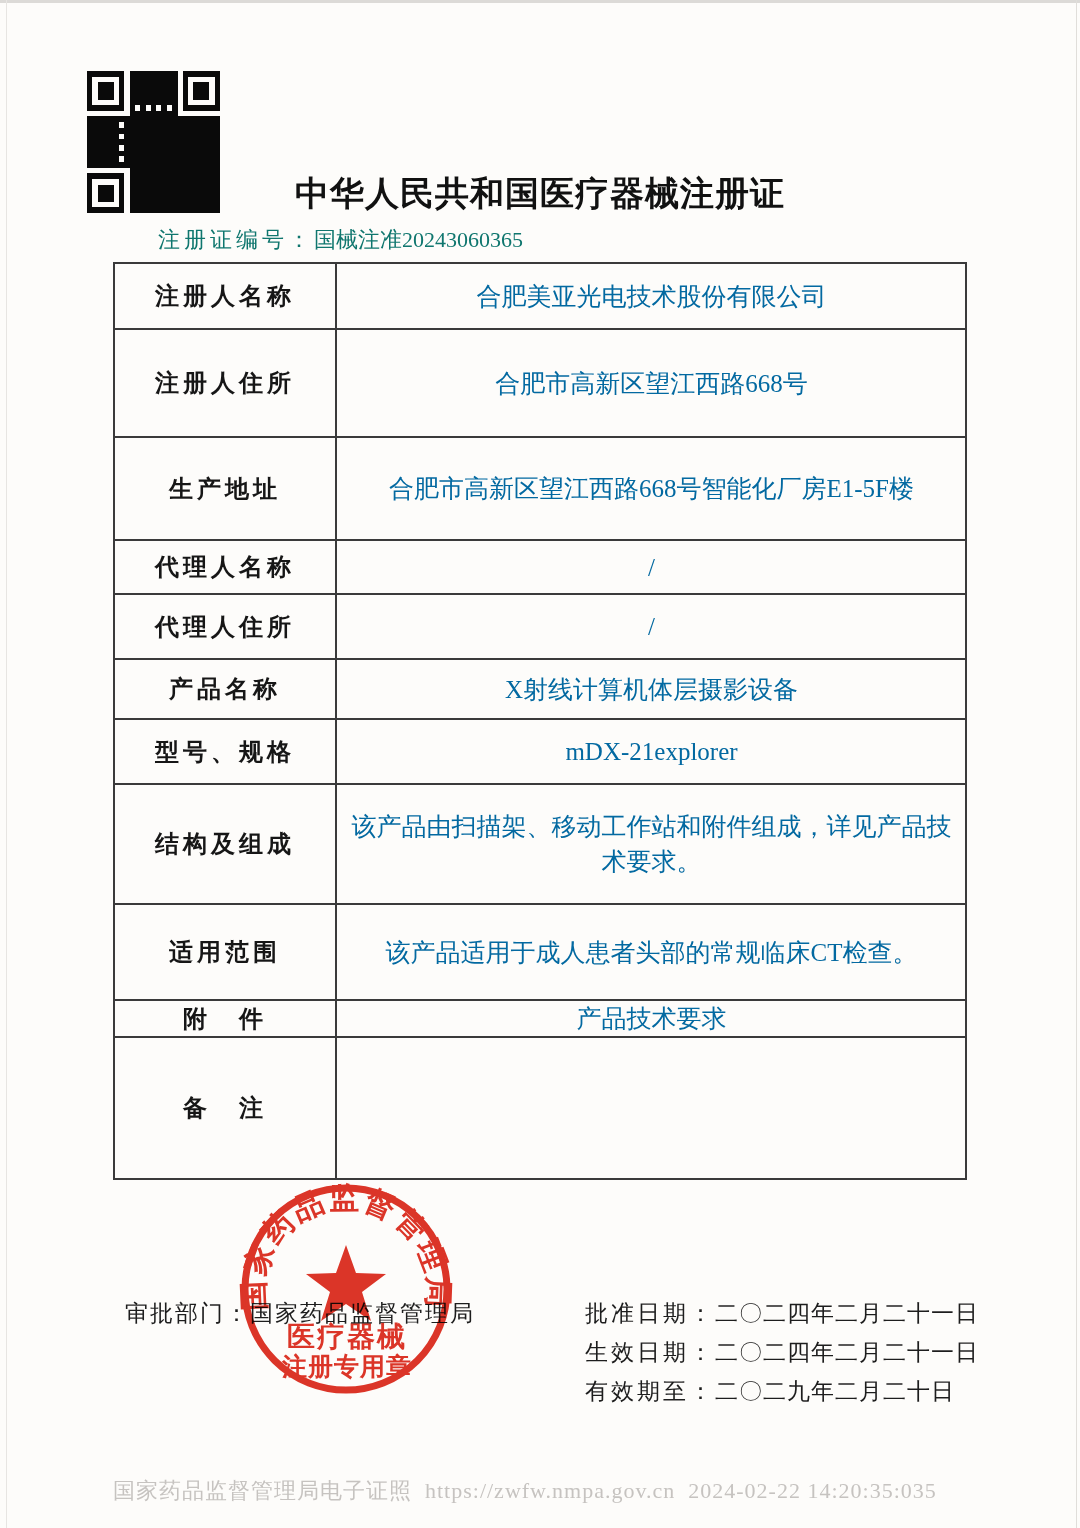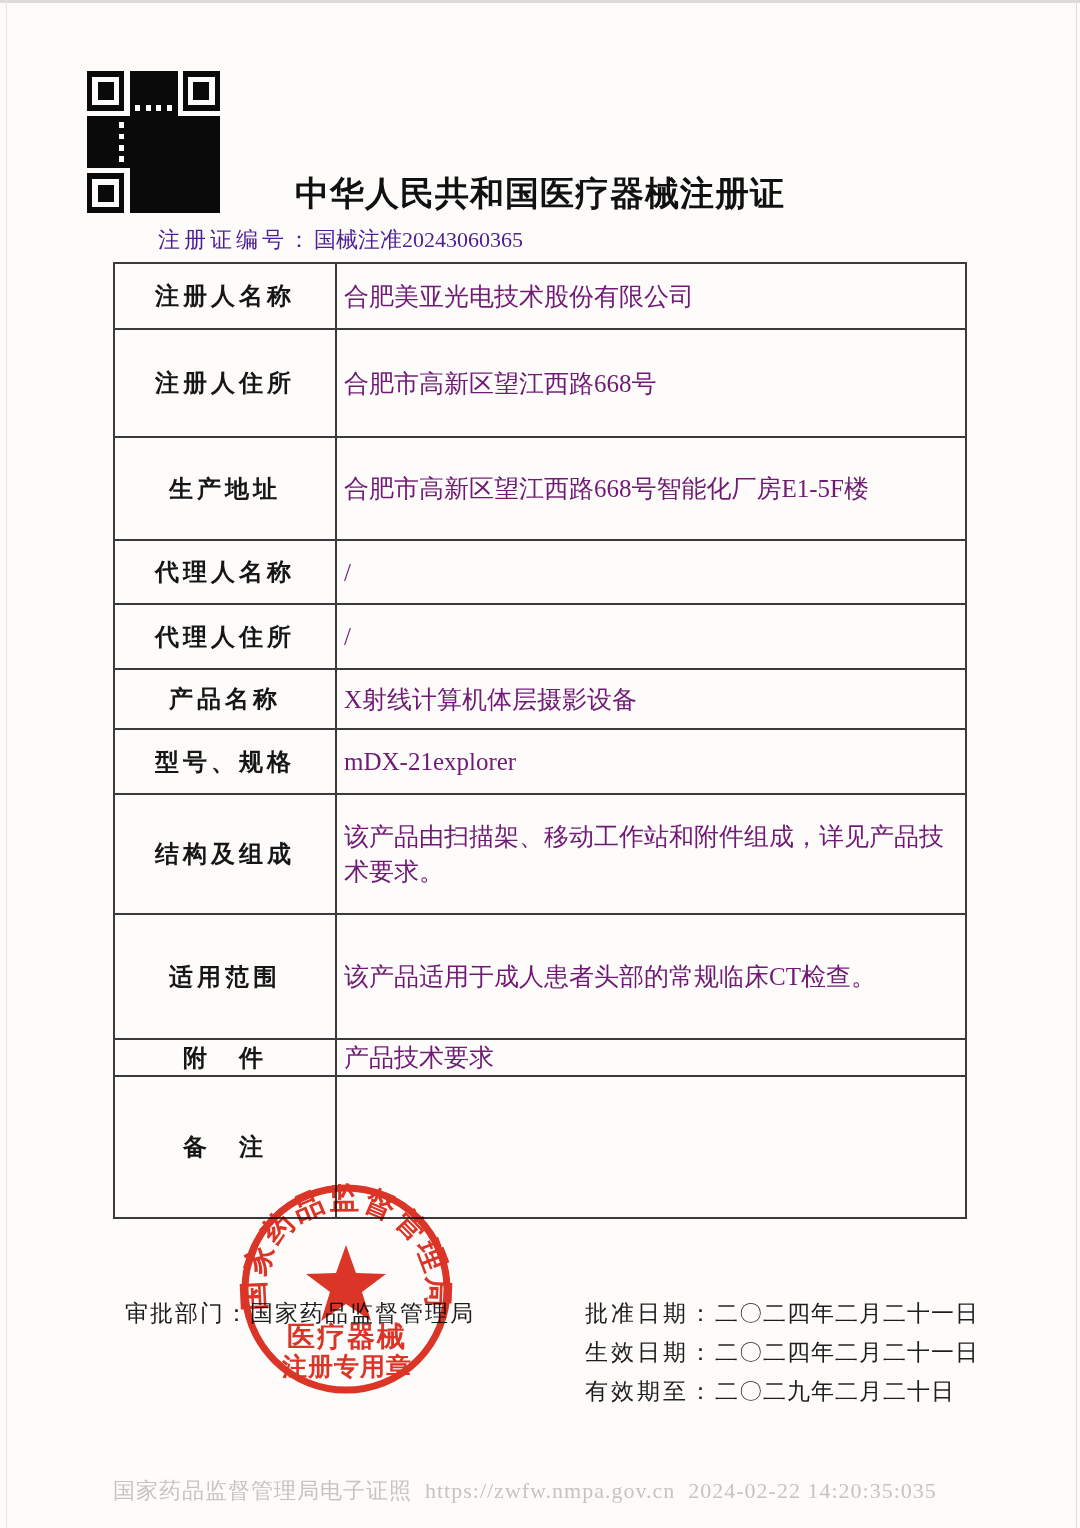--- a/index.html
+++ b/index.html
@@ -14,40 +14,40 @@
   .edge-right{position:absolute;left:1076px;top:0;width:1px;height:1528px;background:#e0deda;}
 
   .qr{position:absolute;left:87px;top:71px;width:133px;height:142px;}
 
   .title{
     position:absolute;left:115px;top:176px;width:850px;
     text-align:center;font-family:Liberation Mono, monospace;
     font-weight:700;font-size:34px;line-height:40px;letter-spacing:1px;color:#111;
   }
   .regline{
-    position:absolute;left:158px;top:226px;font-size:22px;line-height:28px;color:#4c1d95;
+    position:absolute;left:158px;top:226px;font-size:22px;line-height:28px;color:#0f766e;
   }
   .regline .lbl{letter-spacing:4px;}
 
   table.cert{
     position:absolute;left:113px;top:262px;
     border-collapse:collapse;table-layout:fixed;width:852px;
   }
   table.cert td{
     border:2px solid #3a3a3a;vertical-align:middle;
     overflow:hidden;
   }
   td.lab{
     text-align:center;font-family:"Liberation Sans", sans-serif;
     font-weight:700;font-size:24px;letter-spacing:4px;color:#161616;
     padding:0 12px;
   }
   td.val{
-    font-family:"Liberation Serif", serif;font-size:25px;line-height:35px;color:#701a75;
-    padding:0 6px 0 7px;word-break:break-all;
+    font-family:"Liberation Serif", serif;font-size:25px;line-height:35px;color:#0369a1;
+    padding:0 6px 0 7px;word-break:break-all;text-align:center;
   }
 
   .approval-dept{
     position:absolute;left:125px;top:1300px;font-size:23px;line-height:28px;color:#1d1d1d;
   }
   .approval-dept .lbl{letter-spacing:2px;}
   .approval-dept .v{letter-spacing:2px;}
 
   .dates{position:absolute;left:585px;top:1300px;}
   .date-row{font-size:23px;line-height:28px;height:39px;color:#1d1d1d;}
@@ -616,41 +616,41 @@
         <td class="val">合肥美亚光电技术股份有限公司</td>
       </tr>
     <tr style="height:108px">
         <td class="lab">注册人住所</td>
         <td class="val">合肥市高新区望江西路668号</td>
       </tr>
     <tr style="height:103px">
         <td class="lab">生产地址</td>
         <td class="val">合肥市高新区望江西路668号智能化厂房E1-5F楼</td>
       </tr>
-    <tr style="height:64px">
+    <tr style="height:54px">
         <td class="lab">代理人名称</td>
         <td class="val">/</td>
       </tr>
     <tr style="height:65px">
         <td class="lab">代理人住所</td>
         <td class="val">/</td>
       </tr>
     <tr style="height:60px">
         <td class="lab">产品名称</td>
         <td class="val">X射线计算机体层摄影设备</td>
       </tr>
     <tr style="height:65px">
         <td class="lab">型号、规格</td>
         <td class="val">mDX-21explorer</td>
       </tr>
     <tr style="height:120px">
         <td class="lab">结构及组成</td>
         <td class="val">该产品由扫描架、移动工作站和附件组成，详见产品技术要求。</td>
       </tr>
-    <tr style="height:125px">
+    <tr style="height:96px">
         <td class="lab">适用范围</td>
         <td class="val">该产品适用于成人患者头部的常规临床CT检查。</td>
       </tr>
     <tr style="height:32px">
         <td class="lab">附　件</td>
         <td class="val">产品技术要求</td>
       </tr>
     <tr style="height:142px">
         <td class="lab">备　注</td>
         <td class="val"></td>

